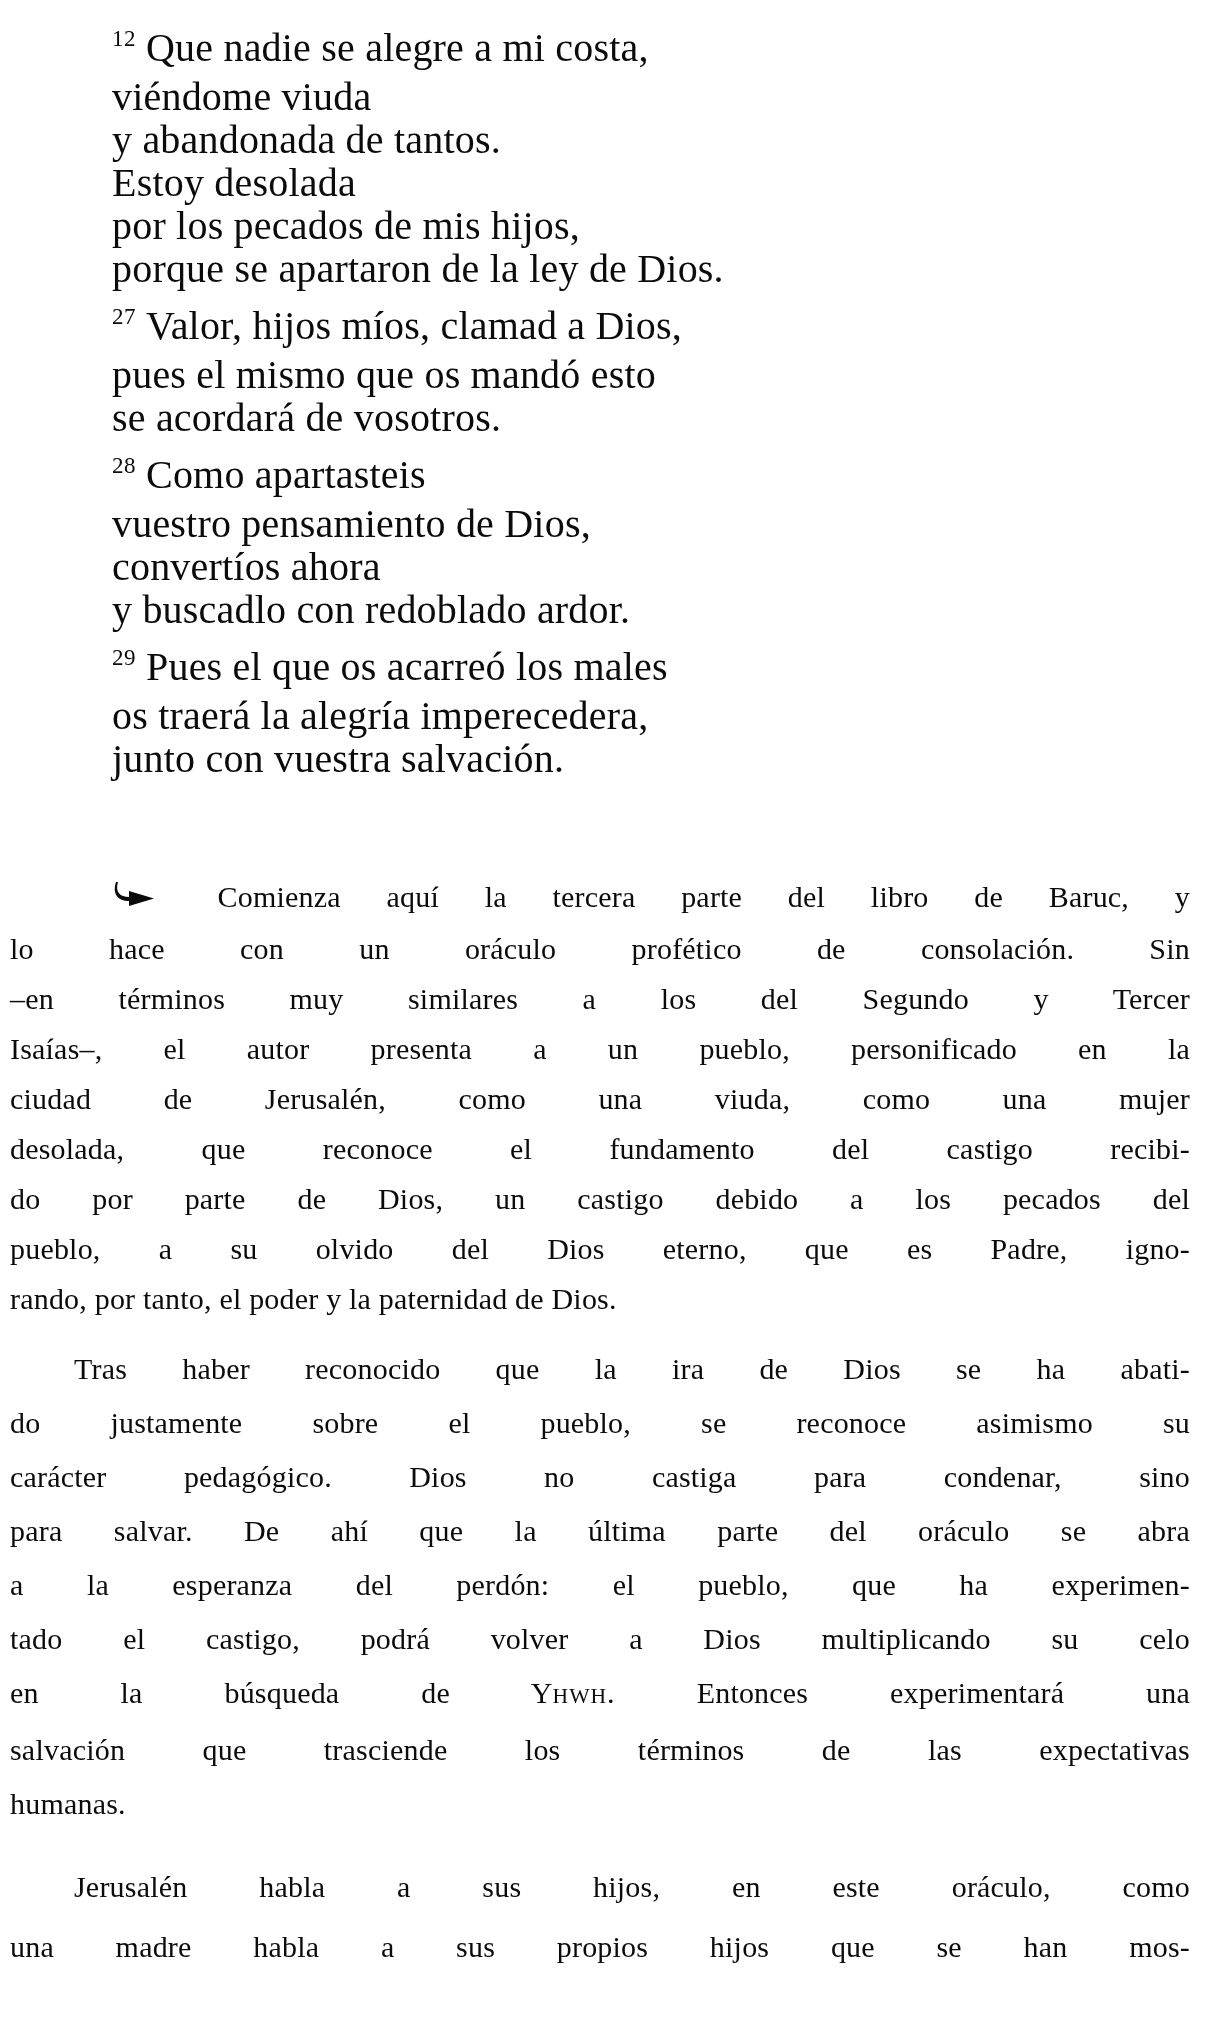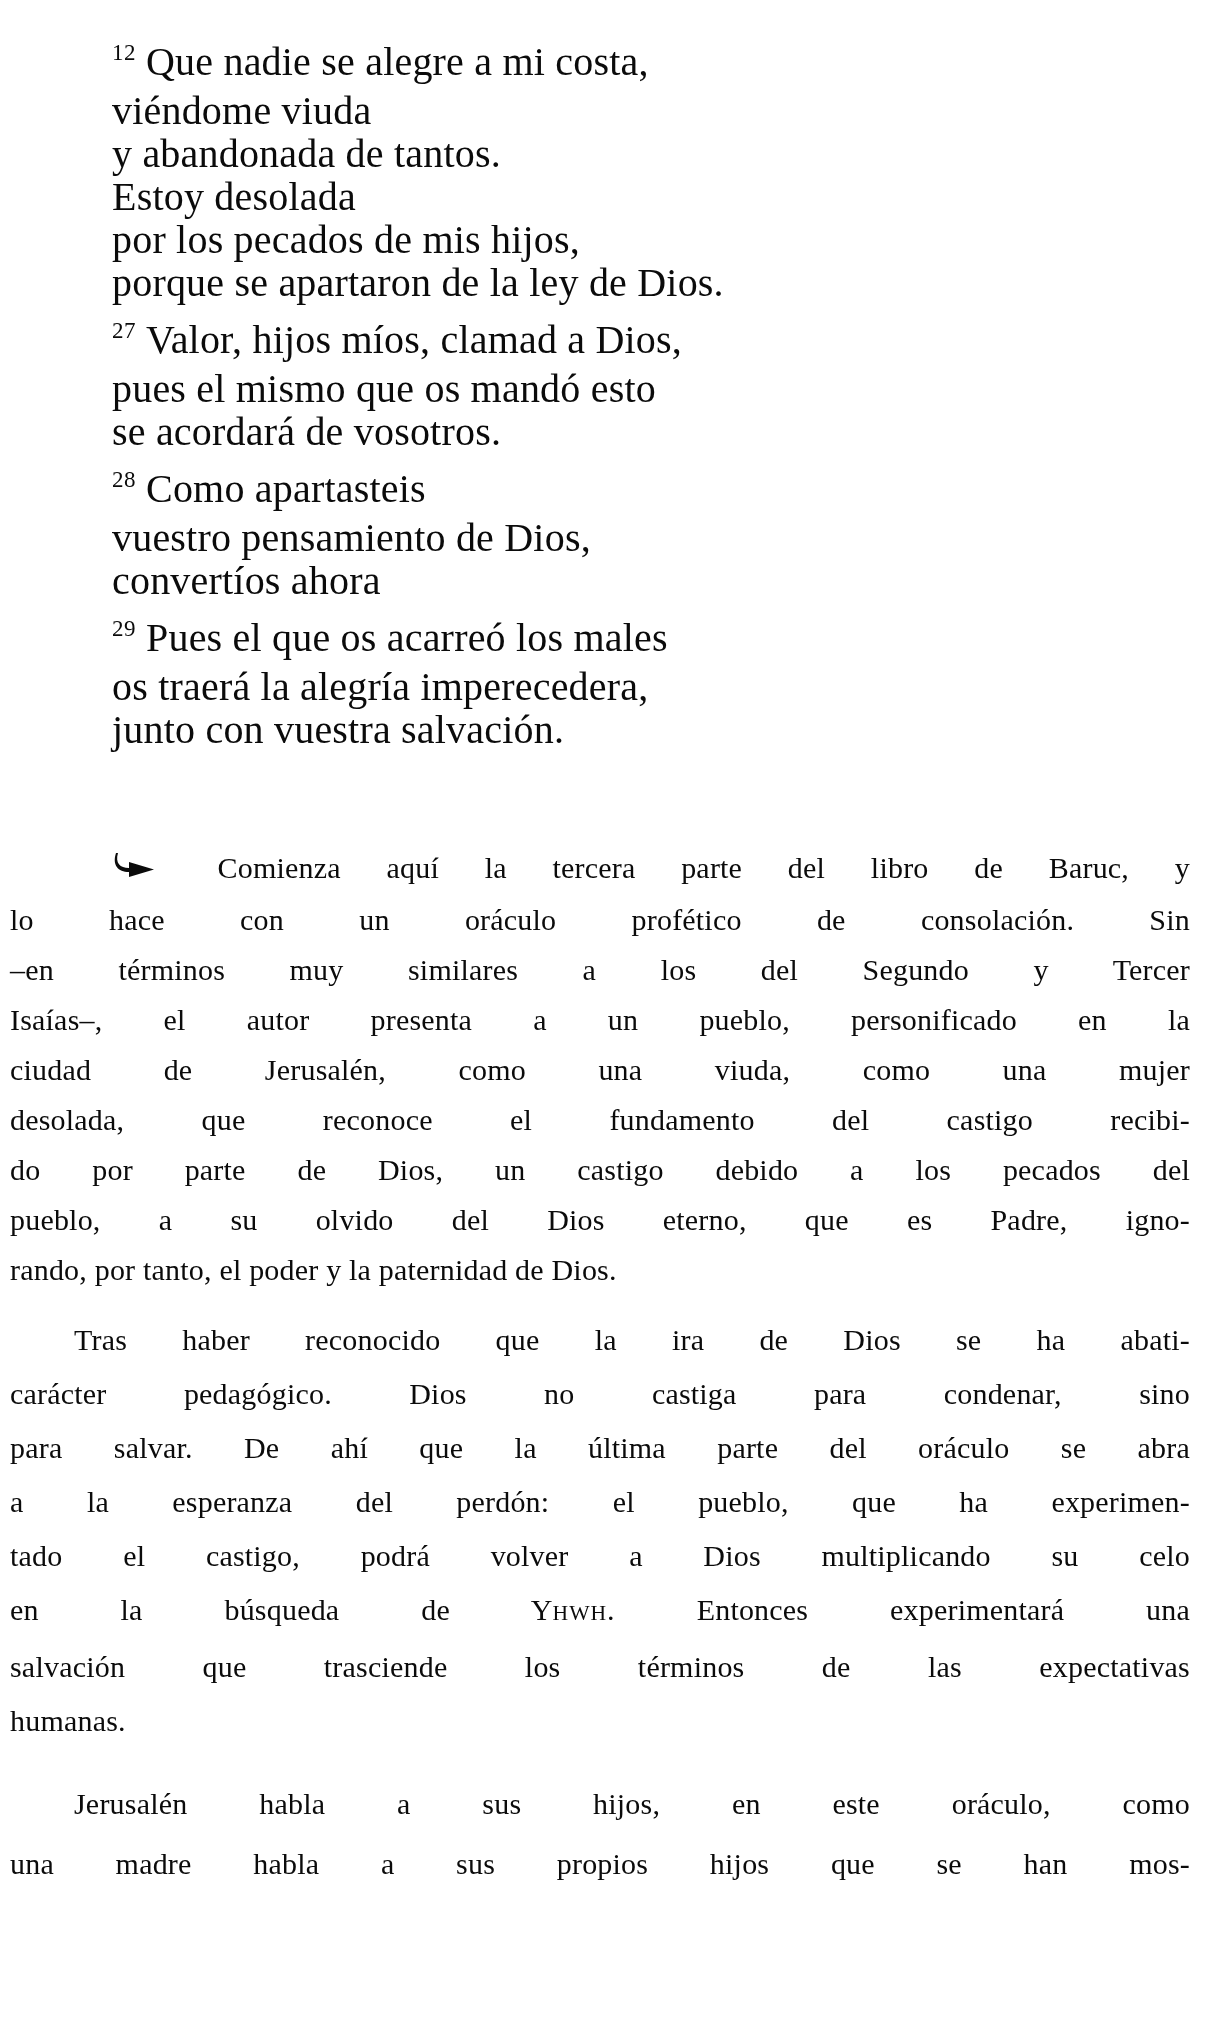--- a/index.html
+++ b/index.html
@@ -13,21 +13,21 @@
   .page {
     position: relative;
     width: 1210px;
     height: 2035px;
     background: #ffffff;
     color: #0b0b0b;
     font-family: "Liberation Serif", "DejaVu Serif", serif;
   }
   
   .poetry {
-    padding-top: 40px;
+    padding-top: 26px;
     margin-left: 112px;
     margin-right: 30px;
     font-size: 40px;
     line-height: 43px;
     letter-spacing: 0.2px;
   }
   .verse { margin: 0 0 14px 0; }
   .vline { white-space: nowrap; text-align: left; }
   .vnum {
     font-size: 23px;
@@ -72,20 +72,21 @@
       </div>
       <div class="verse">
         <div class="vline"><span class="vnum">27</span>Valor, hijos míos, clamad a Dios,</div>
         <div class="vline">pues el mismo que os mandó esto</div>
         <div class="vline">se acordará de vosotros.</div>
       </div>
       <div class="verse">
         <div class="vline"><span class="vnum">28</span>Como apartasteis</div>
         <div class="vline">vuestro pensamiento de Dios,</div>
         <div class="vline">convertíos ahora</div>
+        <div class="vline">y buscadlo con redoblado ardor.</div>
       </div>
       <div class="verse">
         <div class="vline"><span class="vnum">29</span>Pues el que os acarreó los males</div>
         <div class="vline">os traerá la alegría imperecedera,</div>
         <div class="vline">junto con vuestra salvación.</div>
       </div>
     </div>
   <div class="commentary">
       <div class="cpara">
         <div class="cline"><span class="indent with-marker"></span>
@@ -97,20 +98,21 @@
         <div class="cline">–en términos muy similares a los del Segundo y Tercer</div>
         <div class="cline">Isaías–, el autor presenta a un pueblo, personificado en la</div>
         <div class="cline">ciudad de Jerusalén, como una viuda, como una mujer</div>
         <div class="cline">desolada, que reconoce el fundamento del castigo recibi-</div>
         <div class="cline">do por parte de Dios, un castigo debido a los pecados del</div>
         <div class="cline">pueblo, a su olvido del Dios eterno, que es Padre, igno-</div>
         <div class="cline lastline">rando, por tanto, el poder y la paternidad de Dios.</div>
       </div>
       <div class="cpara">
         <div class="cline"><span class="indent"></span>Tras haber reconocido que la ira de Dios se ha abati-</div>
+        <div class="cline">do justamente sobre el pueblo, se reconoce asimismo su</div>
         <div class="cline">carácter pedagógico. Dios no castiga para condenar, sino</div>
         <div class="cline">para salvar. De ahí que la última parte del oráculo se abra</div>
         <div class="cline">a la esperanza del perdón: el pueblo, que ha experimen-</div>
         <div class="cline">tado el castigo, podrá volver a Dios multiplicando su celo</div>
         <div class="cline">en la búsqueda de Y<span class="sc">HWH</span>. Entonces experimentará una</div>
         <div class="cline">salvación que trasciende los términos de las expectativas</div>
         <div class="cline lastline">humanas.</div>
       </div>
       <div class="cpara">
         <div class="cline"><span class="indent"></span>Jerusalén habla a sus hijos, en este oráculo, como</div>

